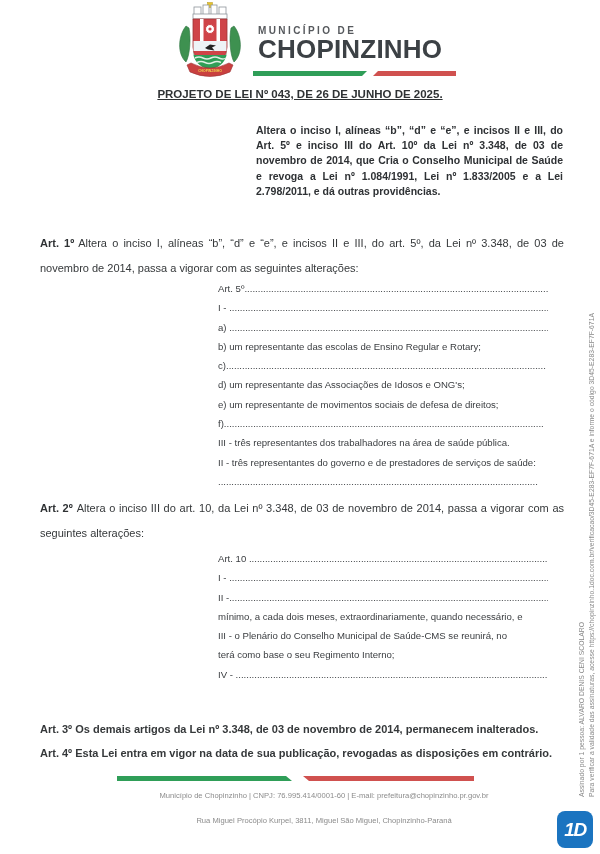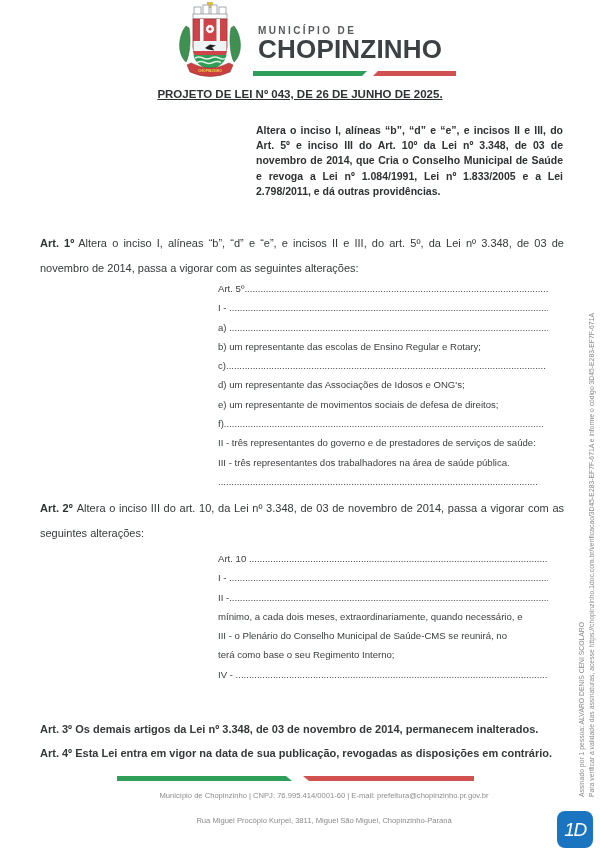--- a/index.html
+++ b/index.html
@@ -42,21 +42,21 @@
     clip-path:polygon(0 0,100% 0,100% 100%,6px 100%);}
   .ftr-line{position:absolute;left:0;width:100%;text-align:center;color:#8b8b8b;font-size:7.6px;padding-left:24px;}
   #ftr1{top:791px;}
   #ftr2{top:816px;}
   
   .sig{position:absolute;left:577px;top:797px;width:575px;transform:rotate(-90deg);
     transform-origin:0 0;font-size:6.8px;line-height:9.6px;color:#8a8a8a;white-space:nowrap;}
   
   .onedoc{position:absolute;left:557px;top:811px;width:36px;height:37px;background:#1b74c0;
     border-radius:8px;display:flex;align-items:center;justify-content:center;}
-  .onedoc span{color:#fff;font-size:19px;font-weight:400;letter-spacing:-1.5px;font-style:italic;}
+  .onedoc span{color:#fff;font-size:19px;font-weight:700;letter-spacing:-1.5px;font-style:italic;}
 </style>
 </head>
 <body>
 
 <div class="page">
 
   <div class="crest">
     <svg width="72" height="78" viewBox="0 0 72 78" xmlns="http://www.w3.org/2000/svg">
 
       <path d="M12,24 C4,34 3,52 12,60 C16,53 17,36 15,26 Z" fill="#3e9150" stroke="#2c7440" stroke-width="0.6"></path>
@@ -110,22 +110,22 @@
 
   <div class="block" id="block1">
     <div class="line">Art. 5º........................................................................................................................</div>
     <div class="line">I - ........................................................................................................................</div>
     <div class="line">a) ........................................................................................................................</div>
     <div class="line">b) um representante das escolas de Ensino Regular e Rotary;</div>
     <div class="line">c)........................................................................................................................</div>
     <div class="line">d) um representante das Associações de Idosos e ONG's;</div>
     <div class="line">e) um representante de movimentos sociais de defesa de direitos;</div>
     <div class="line">f)........................................................................................................................</div>
+    <div class="line">III - três representantes dos trabalhadores na área de saúde pública.</div>
     <div class="line">II - três representantes do governo e de prestadores de serviços de saúde:</div>
-    <div class="line">III - três representantes dos trabalhadores na área de saúde pública.</div>
     <div class="line">........................................................................................................................</div>
   </div>
 
   <div class="art" id="art2">
     <b>Art. 2º</b><span>Altera o inciso III do art. 10, da Lei nº 3.348, de 03 de novembro de 2014, passa a vigorar com as seguintes alterações:</span>
   </div>
 
   <div class="block" id="block2">
     <div class="line">Art. 10 ........................................................................................................................</div>
     <div class="line">I - ........................................................................................................................</div>

